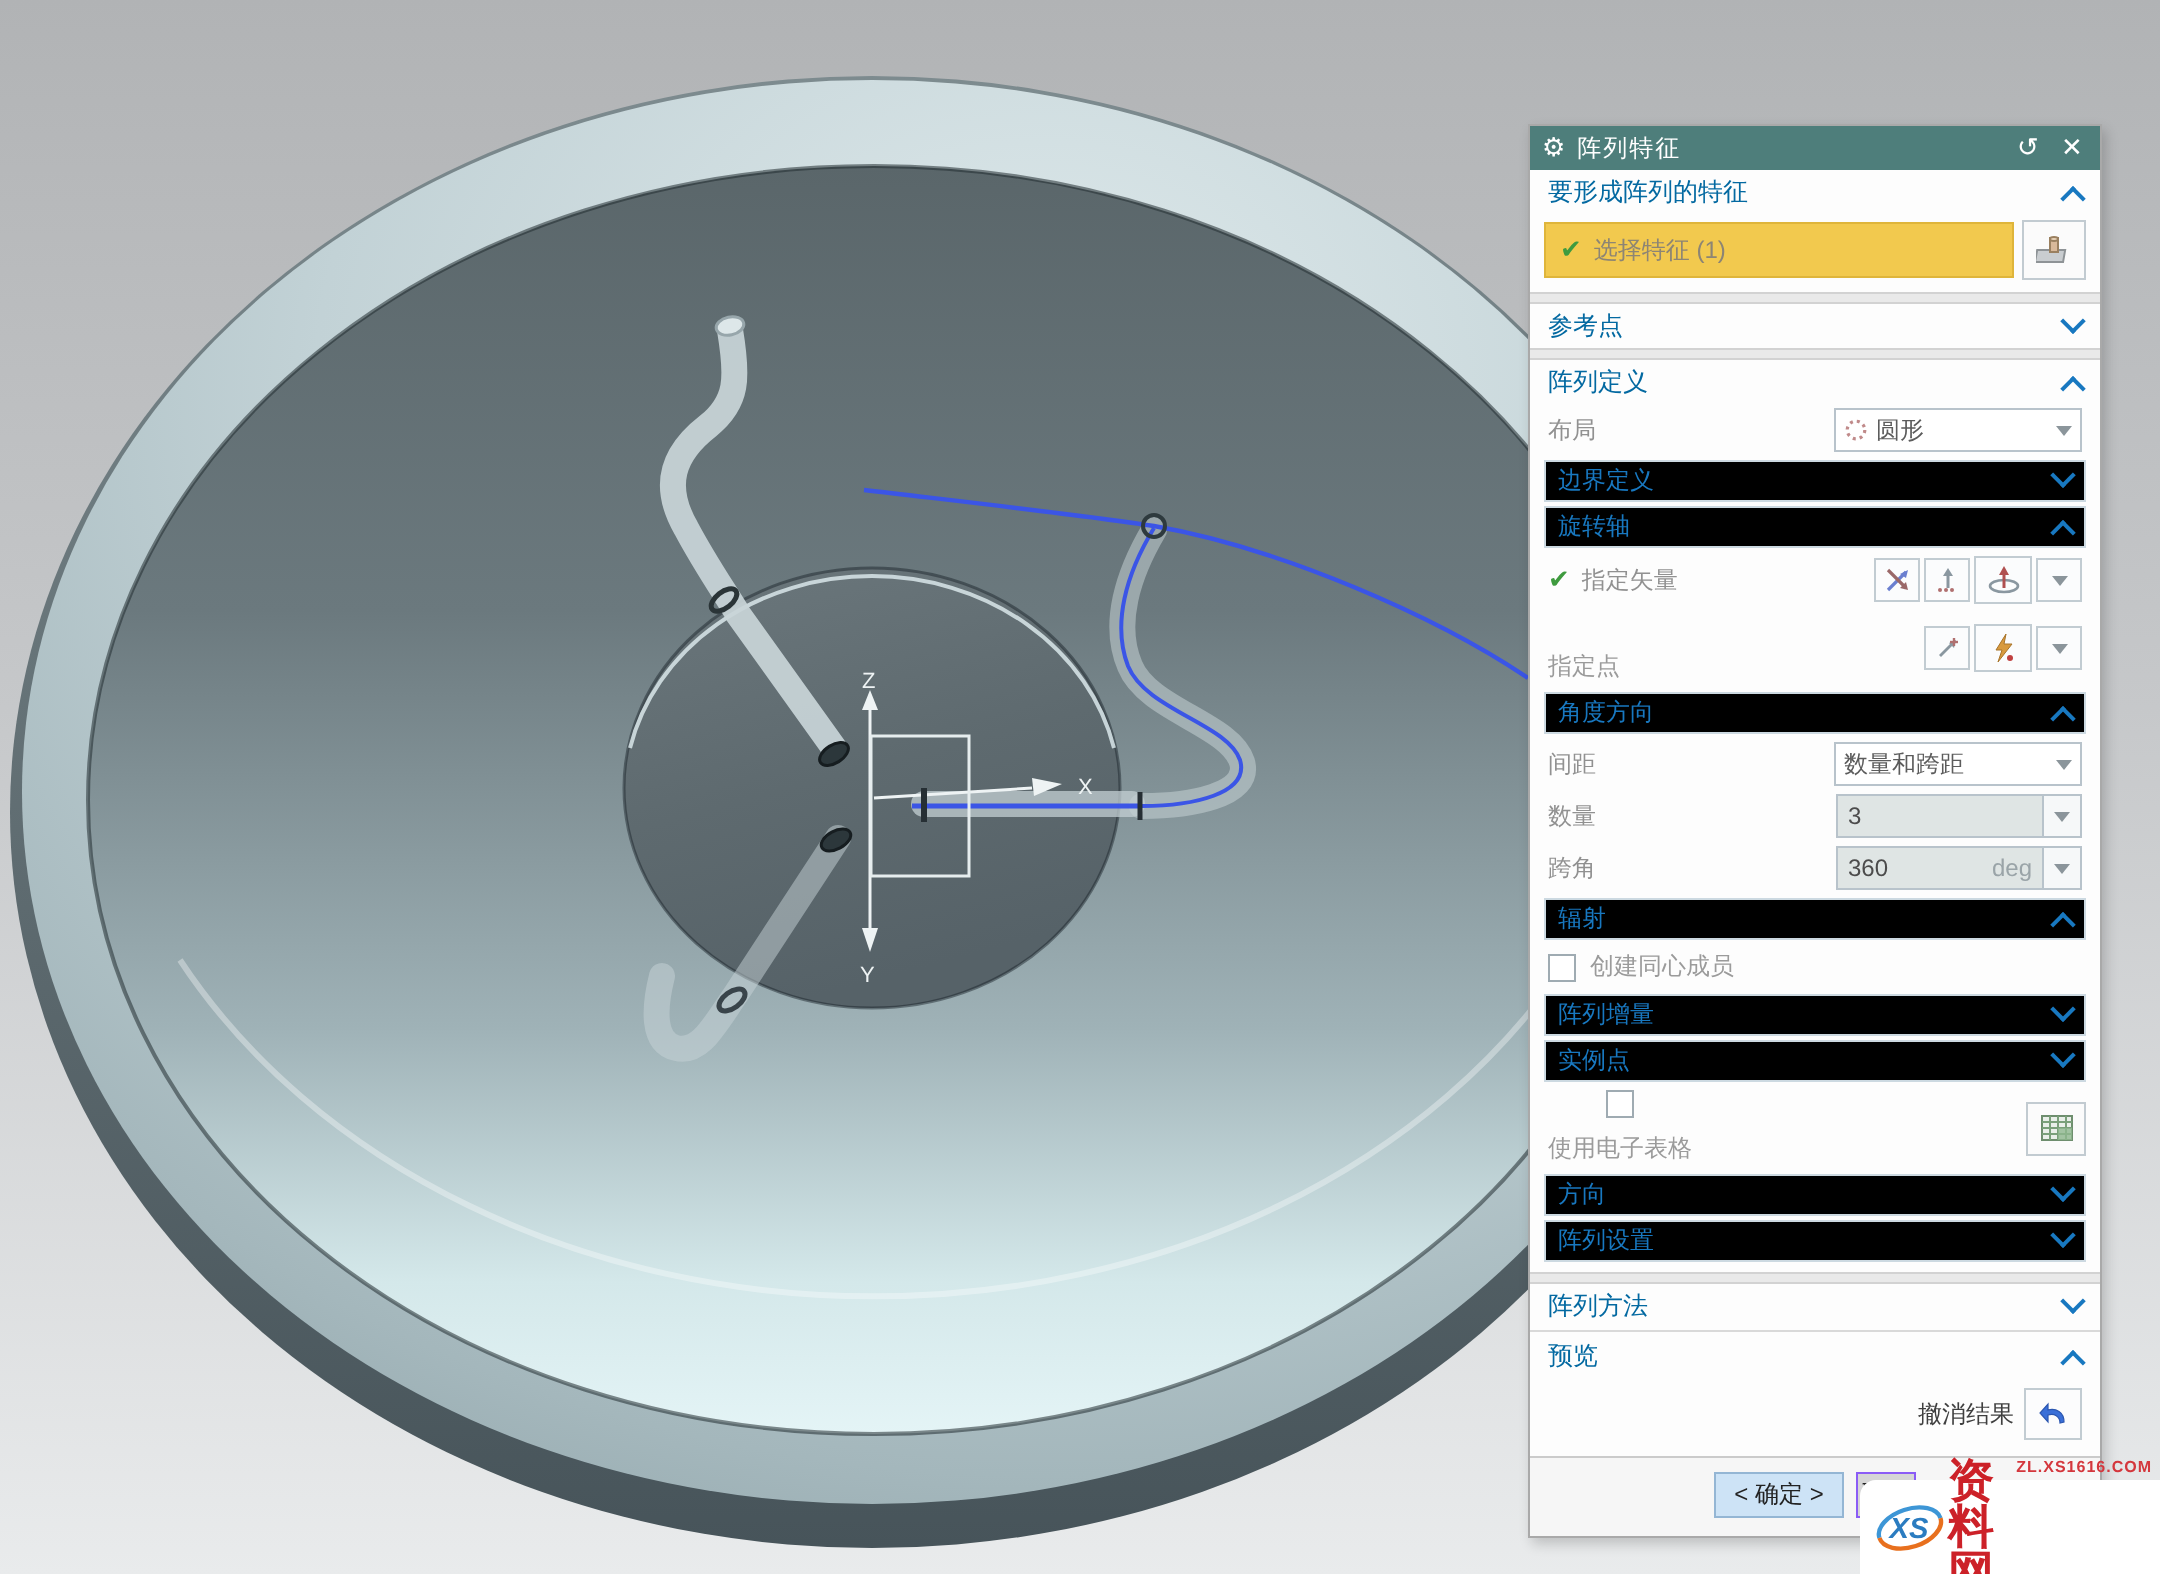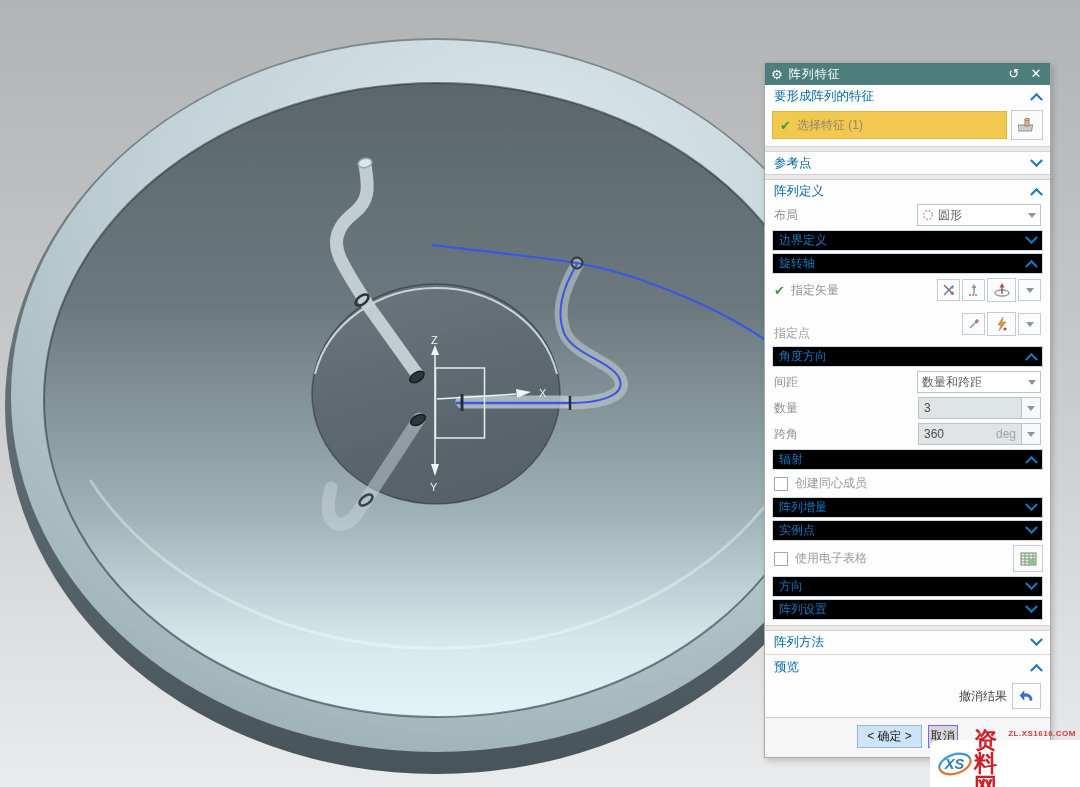--- a/index.html
+++ b/index.html
@@ -331,21 +331,21 @@
     <span>阵列增量</span>
     <span class="chev down"></span>
   </div>
 
   <div class="grp">
     <span>实例点</span>
     <span class="chev down"></span>
   </div>
 
   <div class="row" style="padding:2px 7px 2px 9px;">
-    <span style="display:flex;gap:7px;align-items:center;color:#9b9b9b;">
+    <span style="display:flex;gap:7px;align-items:center;color:#9b9b9b;flex-direction:column;">
       <span class="cb"></span>
       <span>使用电子表格</span>
     </span>
     <div class="sq-btn" style="width:28px;height:25px;">
       <svg width="17" height="14" viewBox="0 0 17 14">
         <rect x="1" y="1" width="15" height="12" fill="#e9efe9" stroke="#6e8e6e"></rect>
         <path d="M1,4 H16 M1,7 H16 M1,10 H16 M5,1 V13 M9,1 V13 M13,1 V13" stroke="#7aa07a" stroke-width="1" fill="none"></path>
         <rect x="9" y="7" width="7" height="6" fill="#90b890" opacity=".8"></rect>
       </svg>
     </div>

